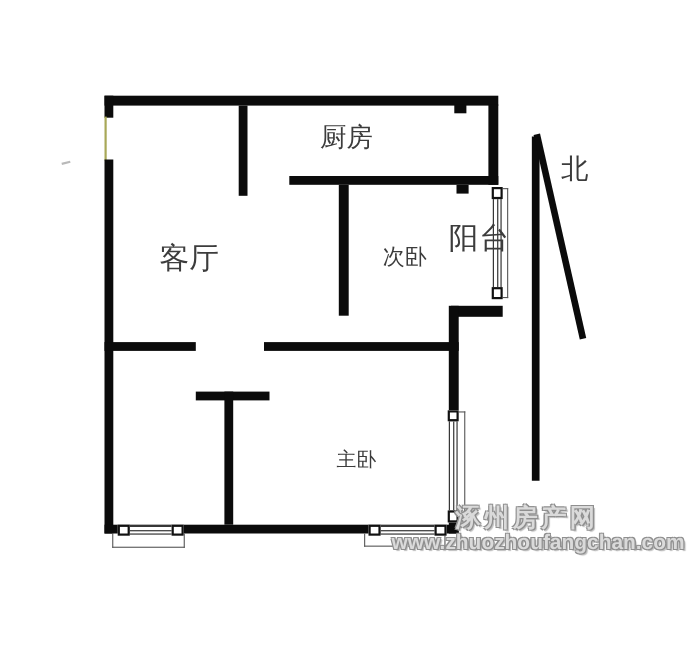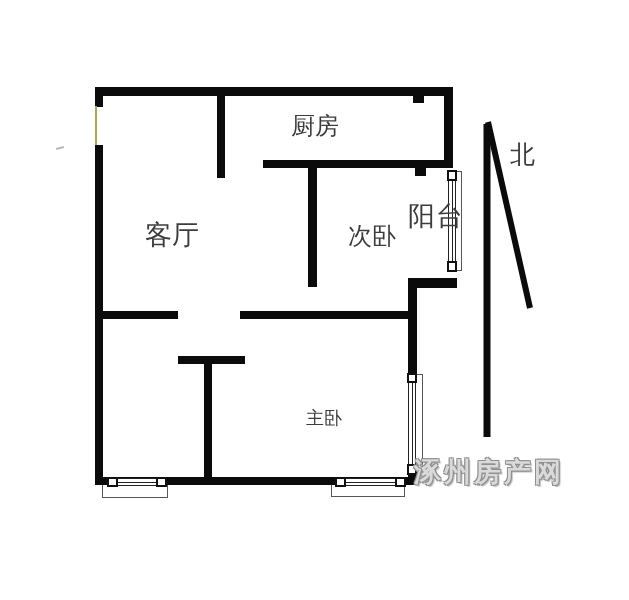--- a/index.html
+++ b/index.html
@@ -52,21 +52,21 @@
     position:absolute;
     font-weight:bold;
     color:#dadada;
     text-shadow:
       1px 1px 0 #8f8f8f, -1px -1px 0 #8f8f8f,
       1px -1px 0 #8f8f8f, -1px 1px 0 #8f8f8f,
       2px 2px 1px #bdbdbd;
     white-space:nowrap;
     line-height:1;
   }
-  .wm1{left:414px;top:459px;font-size:27px;letter-spacing:3px;
+  .wm1{left:414px;top:459px;font-size:23px;letter-spacing:3px;
        font-family:"Liberation Serif","DejaVu Serif",serif;}
   .wm2{left:356px;top:484px;font-size:19px;letter-spacing:0px;}
   svg{position:absolute;}
   .stray{position:absolute;background:#b9b9b9;}
 </style>
 </head>
 <body>
 
 <div id="canvas">
 
@@ -111,22 +111,23 @@
   <div class="win-sq" style="left:335px;top:477px;width:11px;height:10px;"></div>
   <div class="win-sq" style="left:395px;top:477px;width:11px;height:10px;"></div>
 
   <svg width="80" height="340" style="left:465px;top:108px;" viewBox="465 108 80 340">
     <line x1="487" y1="124" x2="487" y2="437" stroke="#0b0b0b" stroke-width="7"></line>
     <line x1="488" y1="122" x2="530" y2="308" stroke="#0b0b0b" stroke-width="6"></line>
   </svg>
 
   <span class="room-label" style="left:291px;top:114px;font-size:24px;">厨房</span>
   <span class="room-label" style="left:145px;top:222px;font-size:27px;">客厅</span>
-  <span class="room-label" style="left:348px;top:224px;font-size:24px;">次卧</span>
+  <span class="room-label" style="left:348px;top:224px;font-size:20px;">次卧</span>
   <span class="room-label" style="left:408px;top:203px;font-size:27px;letter-spacing:1px;">阳台</span>
   <span class="room-label" style="left:306px;top:409px;font-size:18px;">主卧</span>
   <span class="room-label" style="left:510px;top:142px;font-size:25px;">北</span>
 
   <div class="stray" style="left:56px;top:147px;width:8px;height:2px;transform:rotate(-14deg);"></div>
 
   <span class="wm wm1">涿州房产网</span>
+  <span class="wm wm2">www.zhuozhoufangchan.com</span>
 
 </div>
 
 </body></html>

